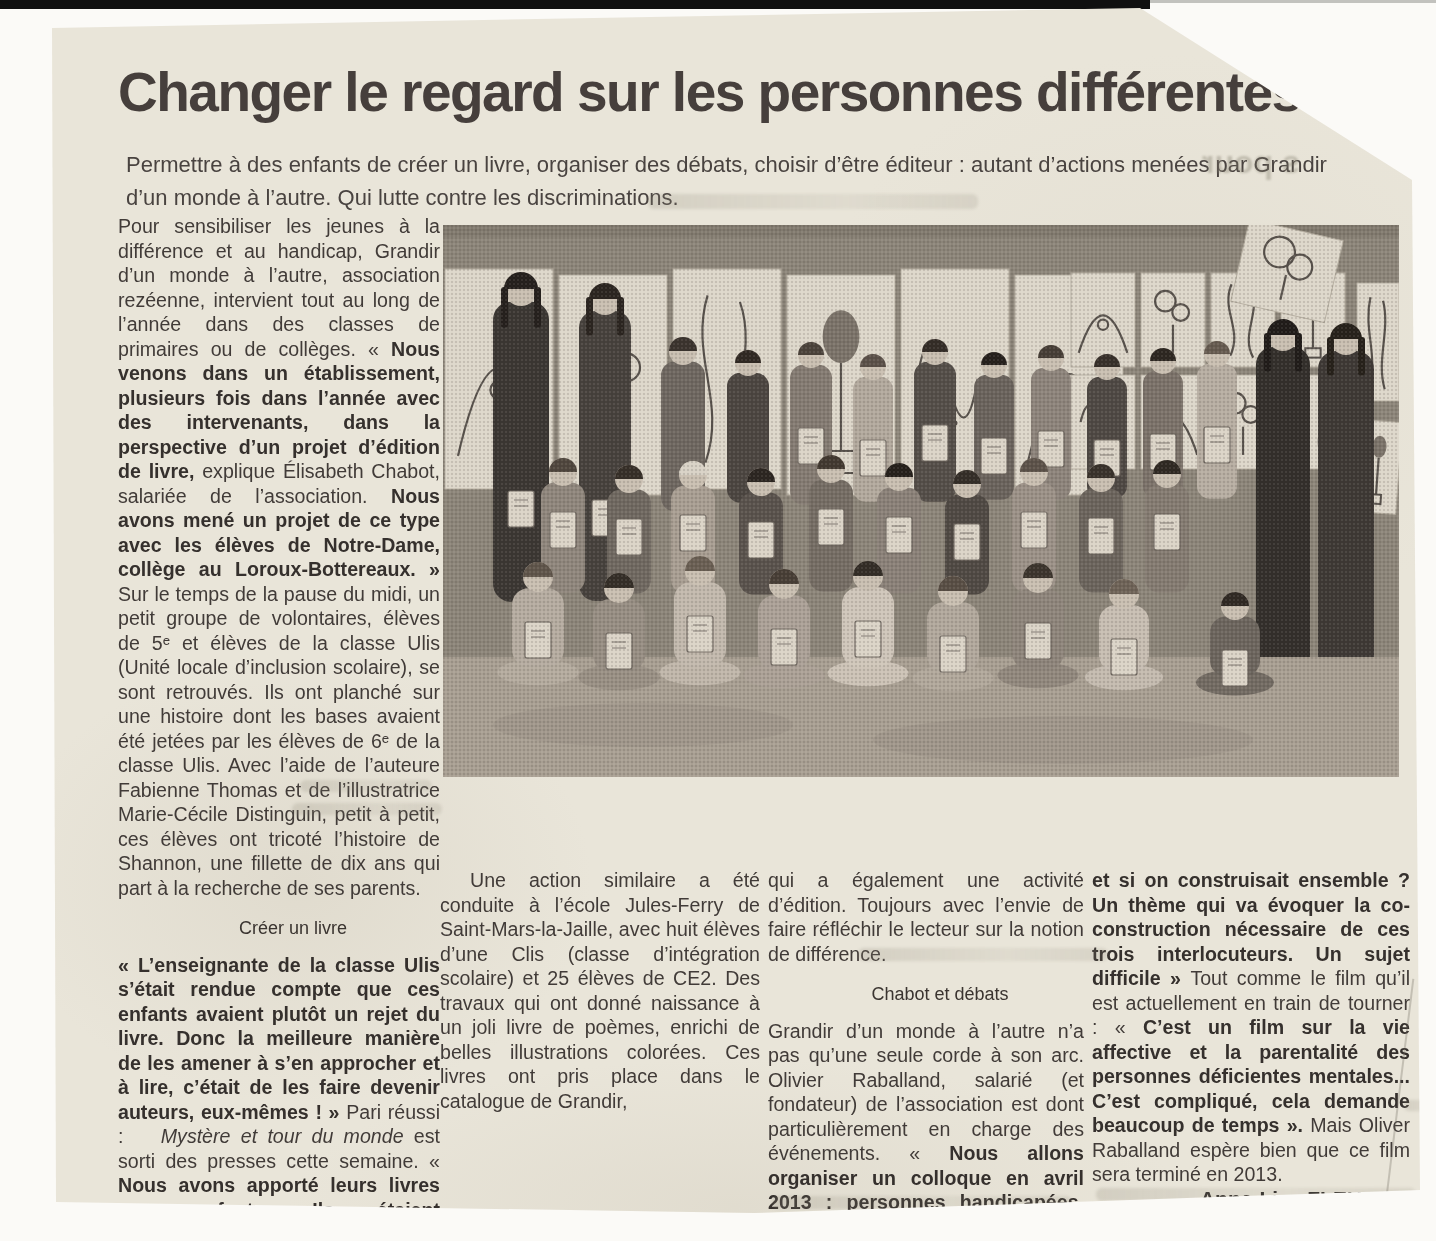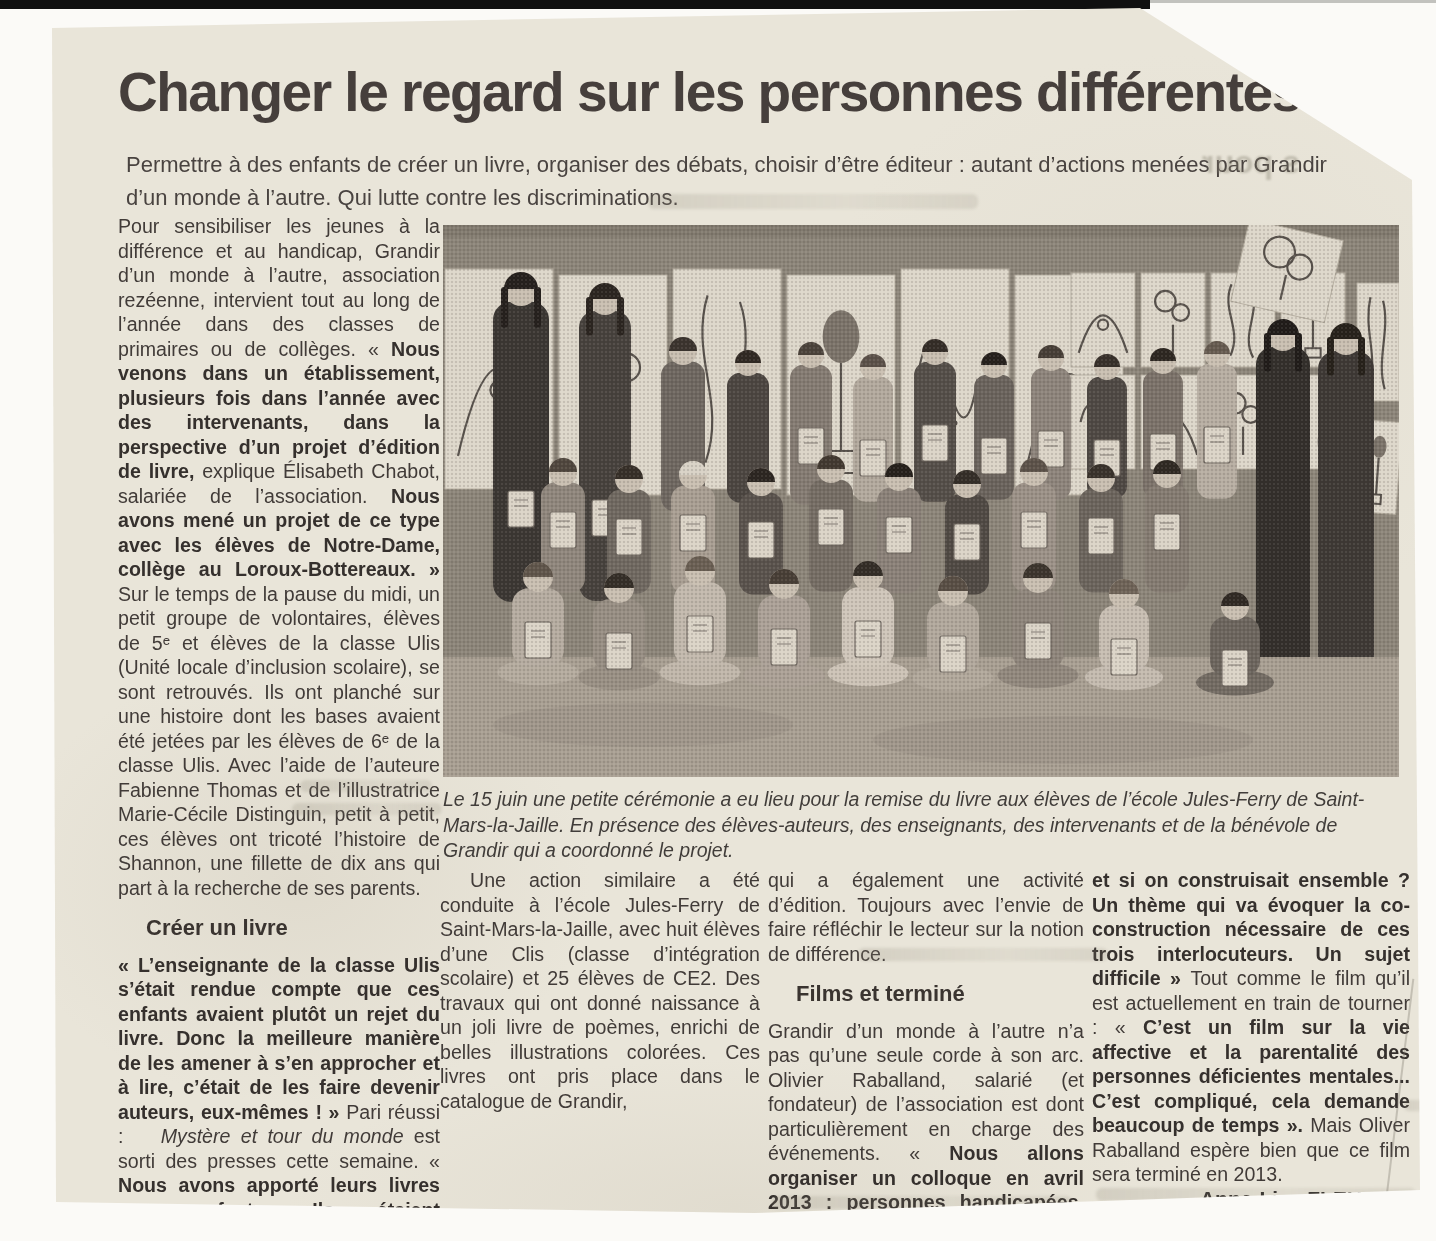--- a/index.html
+++ b/index.html
@@ -31,21 +31,21 @@
   .col p{margin:0;text-align:justify;}
   .col1{left:66px;top:206px;width:322px;}
   .col2{left:388px;top:860px;width:320px;}
   .col3{left:716px;top:860px;width:316px;}
   .col4{left:1040px;top:860px;width:318px;}
   .b{font-weight:bold;color:#35302d;margin-top:10px;}
   .i{font-style:italic;margin-left:27px;}
   .indent{text-indent:30px;}
   .crosshead{
     margin:16px 0 12px 0;padding-left:28px;
-    font-size:22px;font-weight:bold;color:#3a3430;text-align:left;
+    font-size:18px;font-weight:normal;color:#3a3430;text-align:center;
   }
   .photo-fig{position:absolute;left:391px;top:217px;width:956px;height:552px;margin:0;}
   .photo-fig svg{display:block;}
   .caption{
     position:absolute;left:391px;top:779px;width:952px;margin:0;
     font-size:19.5px;line-height:25.5px;font-style:italic;color:#413d3a;text-align:left;
   }
   .byline{
     margin:26px 0 0 0;text-align:right !important;padding-right:16px;
     font-size:21px;font-weight:bold;color:#34302d;
@@ -455,29 +455,28 @@
           <circle cx="792" cy="381" r="14" fill="#c9bfb1"></circle>
           <path d="M 778 381 a 14 14 0 0 1 28 0 z" fill="#2f2923"></path>
           <rect x="779" y="425" width="26" height="36" rx="2" fill="#dbd4c7" stroke="#6e675f" stroke-width="1.2"></rect>
           <line x1="785" y1="434" x2="799" y2="434" stroke="#9a938a" stroke-width="1.5"></line>
           <line x1="785" y1="440" x2="799" y2="440" stroke="#9a938a" stroke-width="1.5"></line>
         </g>
         <rect x="0" y="0" width="956" height="552" fill="url(#ht)"></rect>
       </svg>
   </figure>
 
-  <p class="caption">Le 15 juin une petite cérémonie a eu lieu pour la remise du livre aux élèves de l’école Jules-Ferry de Saint-Mars-la-Jaille. En présence des élèves-auteurs, des enseignants, des intervenants et de la bénévole de Grandir qui a coordonné le projet.</p>
 
   <div class="col col2">
     <p class="indent">Une action similaire a été conduite à l’école Jules-Ferry de Saint-Mars-la-Jaille, avec huit élèves d’une Clis (classe d’intégration scolaire) et 25 élèves de CE2. Des travaux qui ont donné naissance à un joli livre de poèmes, enrichi de belles illustrations colorées. Ces livres ont pris place dans le catalogue de Grandir,</p>
   </div>
 
   <div class="col col3">
     <p>qui a également une activité d’édition. Toujours avec l’envie de faire réfléchir le lecteur sur la notion de différence.</p>
-    <h3 class="crosshead">Films et terminé</h3>
+    <h3 class="crosshead">Chabot et débats</h3>
     <p><span>Grandir d’un monde à l’autre n’a pas qu’une seule corde à son arc. Olivier Raballand, salarié (et fondateur) de l’association est dont particulièrement en charge des événements. « </span><span class="b">Nous allons organiser un colloque en avril 2013 : personnes handicapées, professionnels et parents :</span></p>
   </div>
 
   <div class="col col4">
     <p><span class="b">et si on construisait ensemble ? Un thème qui va évoquer la co-construction nécessaire de ces trois interlocuteurs. Un sujet difficile » </span><span>Tout comme le film qu’il est actuellement en train de tourner : « </span><span class="b">C’est un film sur la vie affective et la parentalité des personnes déficientes mentales... C’est compliqué, cela demande beaucoup de temps ». </span><span>Mais Oliver Raballand espère bien que ce film sera terminé en 2013.</span></p>
     <p class="byline">Anne-Lise FLEURY.</p>
   </div>
 
   <div class="ghost-text">s pour</div>
   <div class="ghost" style="left:596px;top:186px;width:330px;height:15px;"></div>

